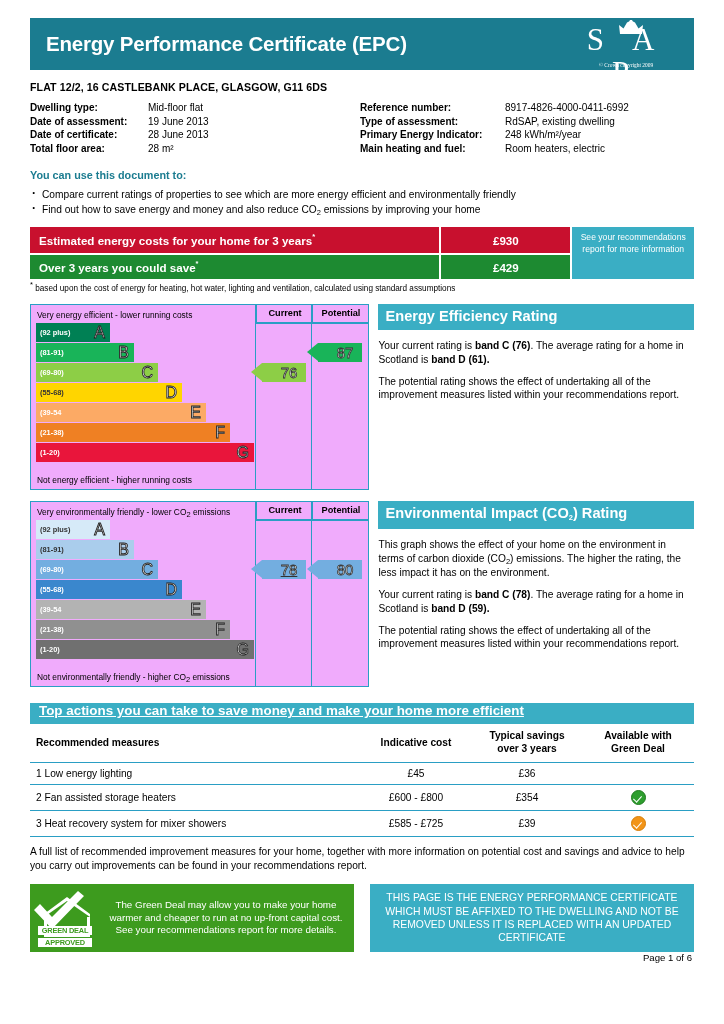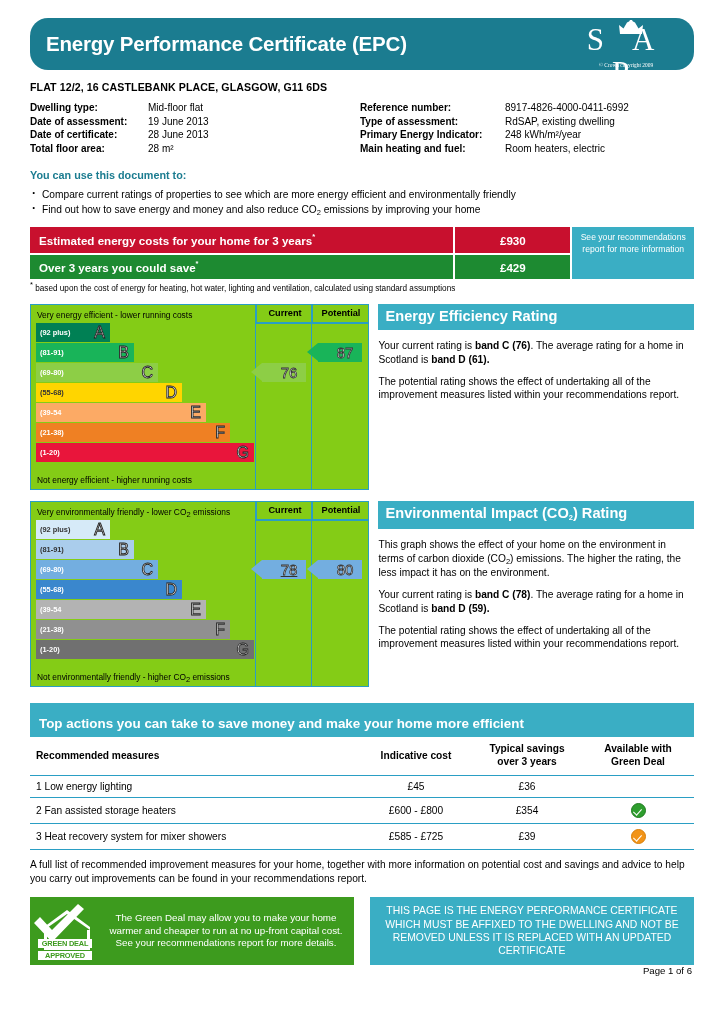--- a/index.html
+++ b/index.html
@@ -15,21 +15,20 @@
 
   
   .header {
     margin-top: 18px;
     height: 52px;
     background: #1b7c90;
     display: flex;
     align-items: center;
     justify-content: space-between;
     padding: 0 14px 0 16px;
-    border-radius: 18px;
   }
   .header-title {
     color: #ffffff;
     font-size: 20.5px;
     font-weight: bold;
     letter-spacing: -0.2px;
   }
   .sap-logo { position: relative; width: 108px; height: 50px; }
   .sap-letters {
     position: absolute; top: 4px; left: 0; width: 108px;
@@ -73,37 +72,37 @@
   .cost-wrap { margin-top: 9px; display: flex; height: 52px; }
   .cost-left { width: 542px; }
   .cost-row { display: flex; height: 26px; }
   .cost-row.red .cost-label, .cost-row.red .cost-val { background: #c8102e; }
   .cost-row.green .cost-label, .cost-row.green .cost-val { background: #1d8a31; }
   .cost-label {
     flex: 1; color: #fff; font-size: 11.6px; font-weight: bold;
     display: flex; align-items: center; padding-left: 9px;
   }
   .cost-val {
-    width: 117px; color: #fff; font-size: 11.6px; font-weight: bold;
+    width: 131px; color: #fff; font-size: 11.6px; font-weight: bold;
     display: flex; align-items: center; justify-content: center;
     border-left: 2px solid #ffffff;
   }
   .cost-row.green .cost-label, .cost-row.green .cost-val { border-top: 2px solid #fff; }
   .cost-note {
     width: 122px; background: #3aaec4; color: #ffffff; font-size: 8.6px;
     line-height: 11.5px; text-align: center; padding: 5px 4px 0;
     margin-left: 2px;
   }
   .footnote { margin-top: 5px; font-size: 8.2px; }
 
   
   .rating-block { margin-top: 11px; display: flex; gap: 9px; }
   .chart-box {
     width: 340px; height: 186px; border: 1.6px solid #2a9ec4; position: relative;
-    background: #84cc16;
+    background: #f0abfc;
   }
   .chart-cap {
     position: absolute; left: 6px; font-size: 8.4px; white-space: nowrap;
   }
   .chart-cap.top { top: 5px; }
   .chart-cap.bot { bottom: 4px; }
   .colheads { position: absolute; top: 0; right: 0; display: flex; height: 17px; }
   .colhead {
     width: 56px; text-align: center; font-size: 9.2px; font-weight: bold;
     border-left: 1.6px solid #2a9ec4; line-height: 16px;
@@ -148,21 +147,21 @@
   .sec-head {
     background: #3aaec4; color: #ffffff; font-size: 14.6px; font-weight: bold;
     padding: 4px 7px 5px; line-height: 17px;
   }
   .para { font-size: 10.2px; line-height: 13.3px; margin-top: 9px; }
   .para b { font-weight: bold; }
 
   
   .actions-head {
     margin-top: 16px; background: #3aaec4; color: #ffffff;
-    font-size: 13.4px; font-weight: bold; padding: 13px 9px 6px;
+    font-size: 13.4px; font-weight: bold; padding: 0 9px 6px; text-decoration: underline;
   }
   table.rec { width: 100%; border-collapse: collapse; font-size: 10.2px; }
   table.rec th {
     font-weight: bold; padding: 6px 4px 7px; text-align: center;
     border-bottom: 1.6px solid #2a9ec4; vertical-align: middle; line-height: 12.5px;
   }
   table.rec th.measures { text-align: left; padding-left: 6px; }
   table.rec td {
     padding: 5px 4px; text-align: center;
     border-bottom: 1.6px solid #2a9ec4; height: 22px;

